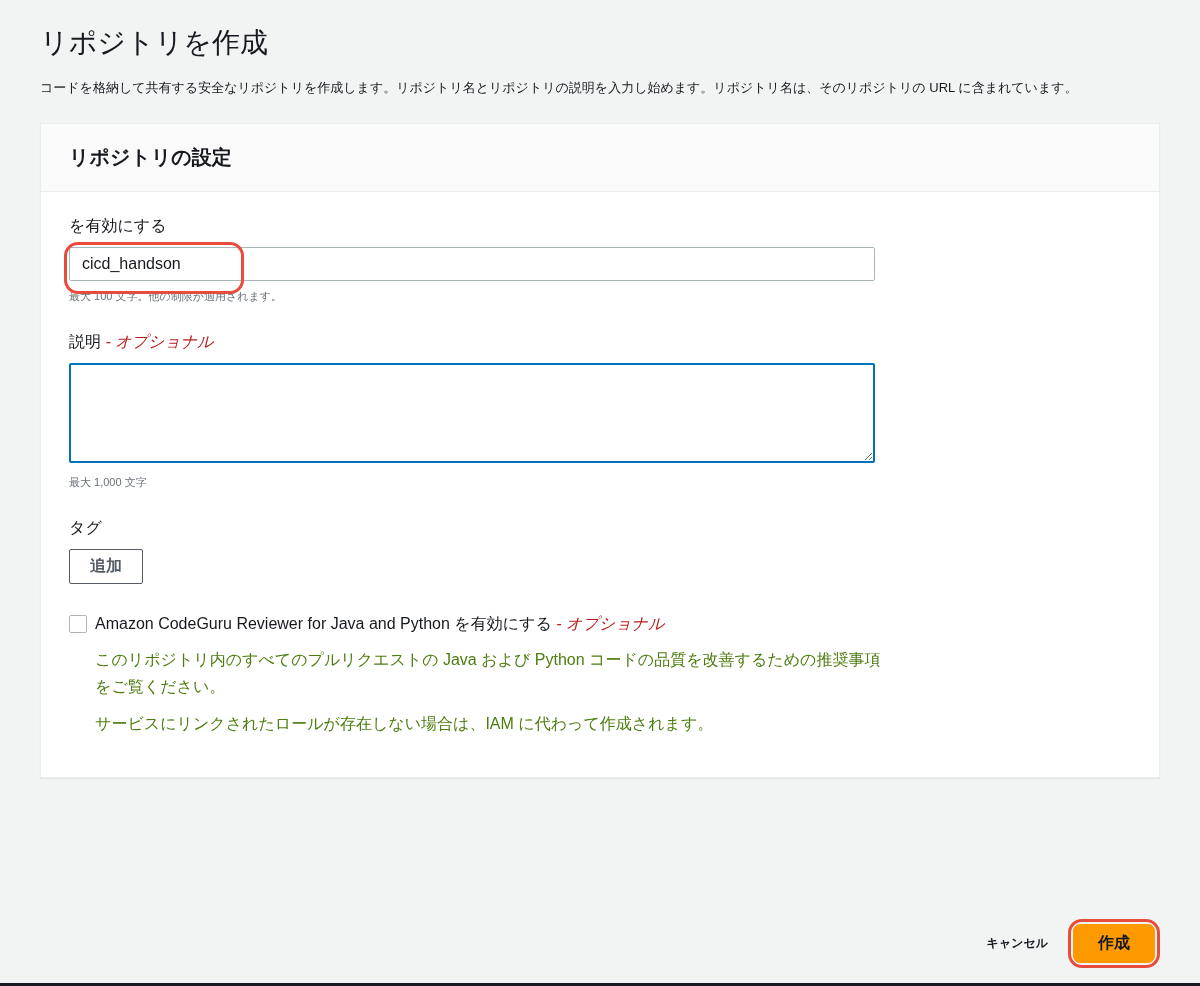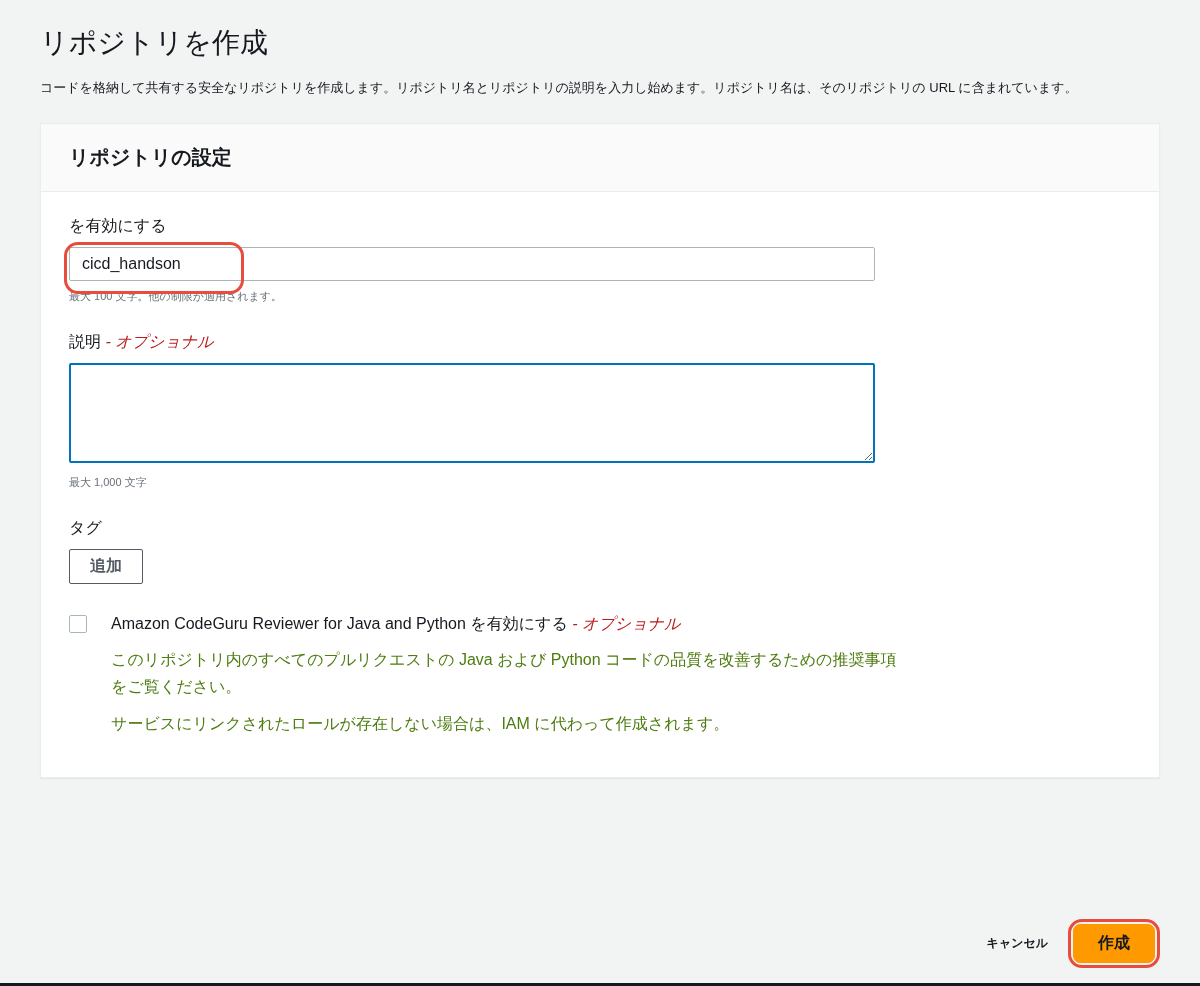--- a/index.html
+++ b/index.html
@@ -98,21 +98,21 @@
       border-radius: 2px;
       cursor: pointer;
       text-align: left;
       border: 1px solid #545b64;
       background-color: #ffffff;
       color: #545b64;
     }
     .checkbox-row {
       display: flex;
       align-items: flex-start;
-      gap: 24px;
+      gap: 8px;
     }
     .checkbox-input {
       width: 18px;
       height: 18px;
       margin-top: 3px;
       flex-shrink: 0;
       cursor: pointer;
       border: 1px solid #aab7b8;
       border-radius: 2px;
       appearance: none;

